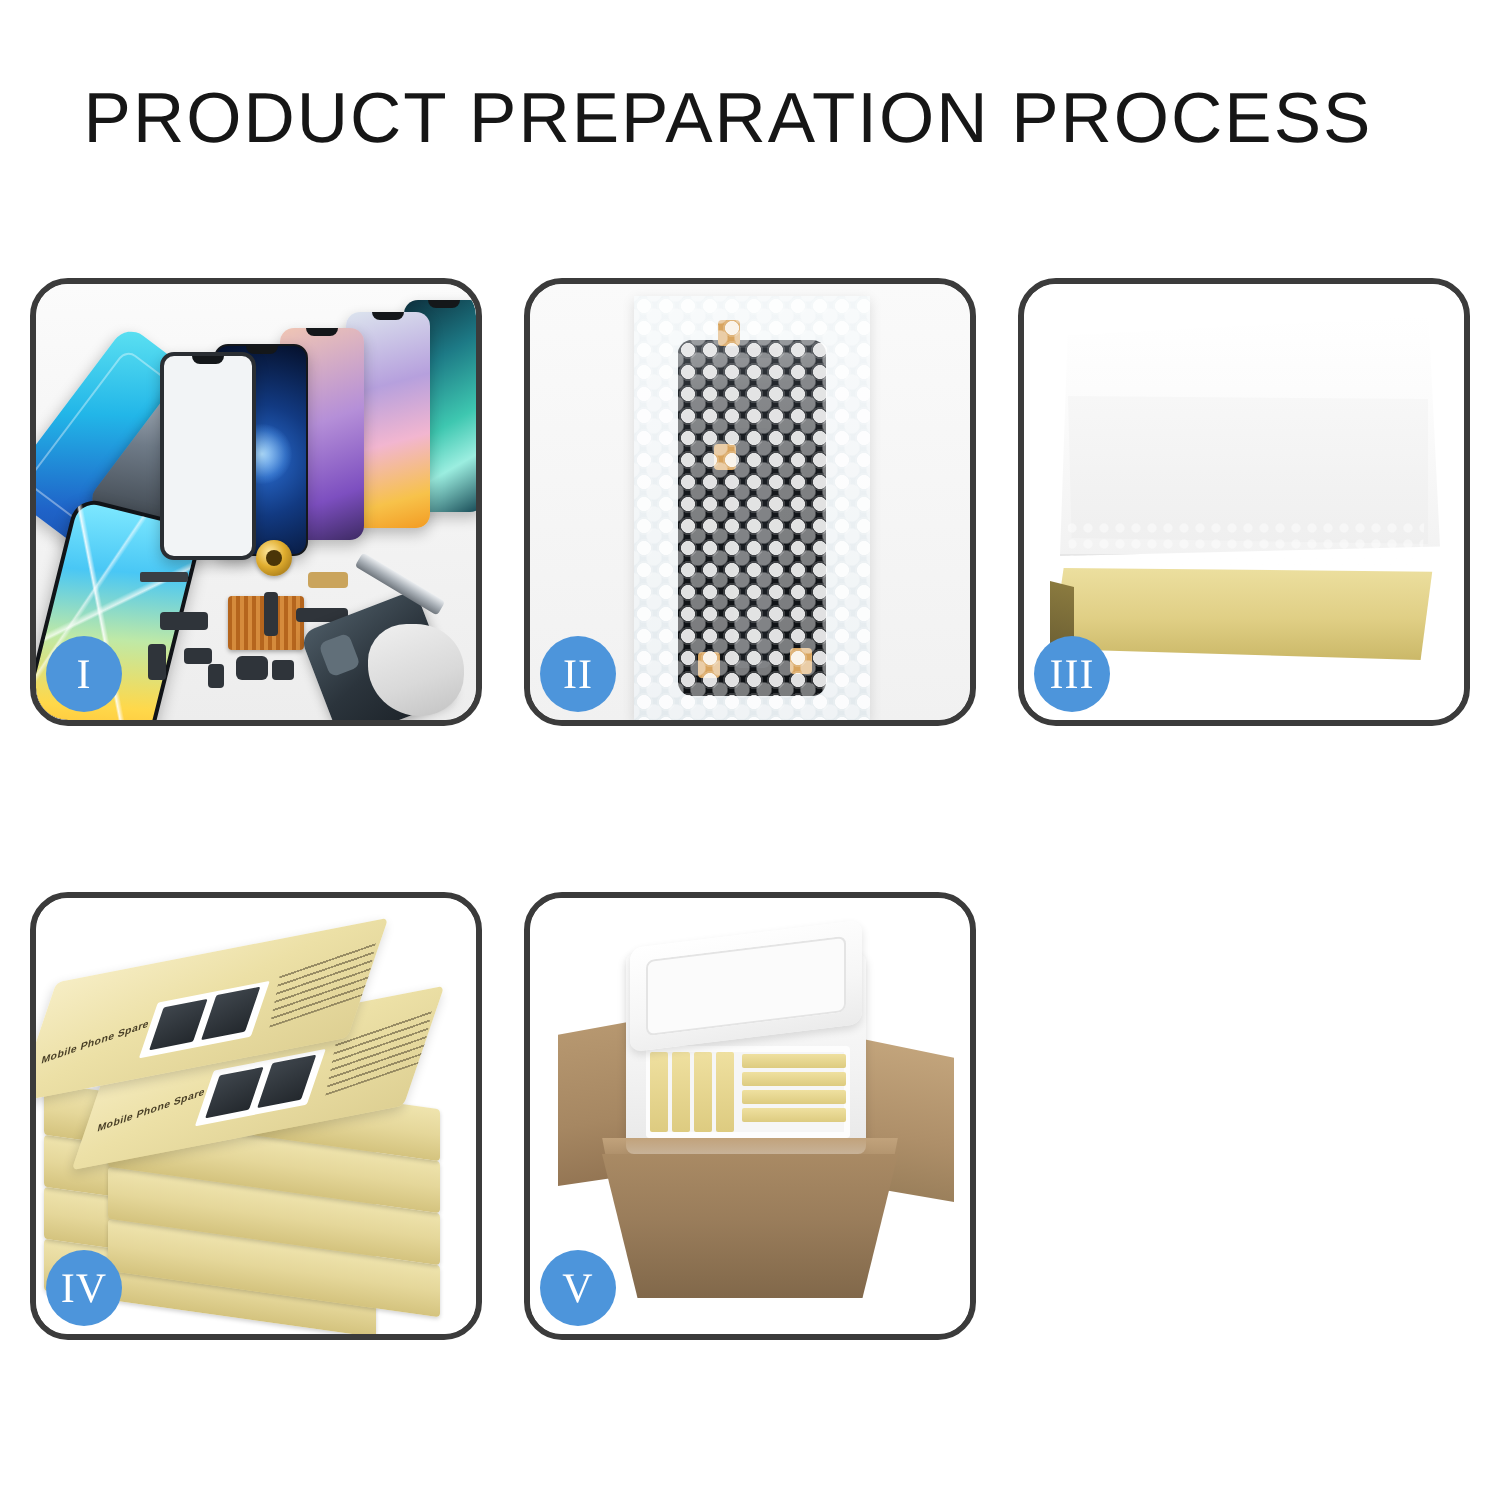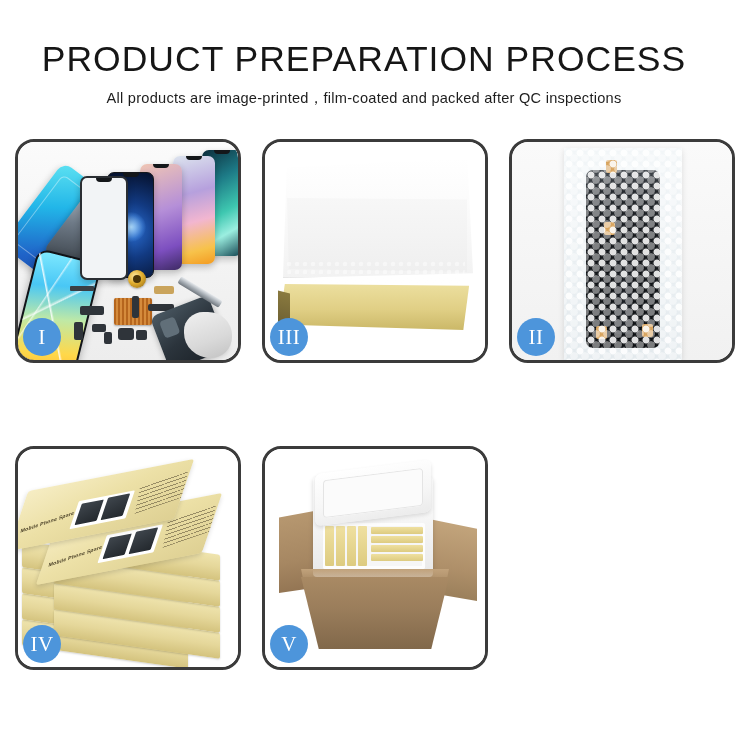--- a/index.html
+++ b/index.html
@@ -341,21 +341,20 @@
     background:linear-gradient(180deg,rgba(90,70,45,.22),rgba(90,70,45,.05));
     clip-path:polygon(26% 0%,100% 30%,96% 44%,18% 14%);
   }
   .p6-tape{position:absolute;background:rgba(120,96,62,.42);border-radius:1px;}
 </style>
 </head>
 <body>
 
 <div class="header">
   <h1 class="title">PRODUCT PREPARATION PROCESS</h1>
-  <p class="subtitle">All products are image-printed，film-coated and packed after QC inspections</p>
 </div>
 
 <div class="grid">
 
   <div class="panel">
     <div class="photo">
       <div class="p1-bg"></div>
       <div class="p1-blue"></div>
       <div class="p1-blue-dark"></div>
       <div class="p1-crack">
@@ -396,46 +395,46 @@
         <div class="backplate"></div>
         <div class="hand"></div>
         <div class="tweezer"></div>
       </div>
     </div>
     <div class="badge">I</div>
   </div>
 
   <div class="panel">
     <div class="photo">
-      <div class="p3-bg"></div>
-      <div class="p3-lid"></div>
-      <div class="p3-lid-in"></div>
-      <div class="p3-foam"></div>
-      <div class="p3-box"></div>
-      <div class="p3-box-l"></div>
-    </div>
-    <div class="badge">III</div>
-  </div>
-
-  <div class="panel">
-    <div class="photo">
       <div class="p2-bg"></div>
       <div class="p2-bag">
         <div class="p2-screen">
           <div class="p2-flex"></div>
         </div>
         <div class="p2-tape" style="left:42px;top:12px;"></div>
         <div class="p2-tape" style="left:40px;top:74px;"></div>
         <div class="p2-tape" style="left:32px;top:178px;"></div>
         <div class="p2-tape" style="left:78px;top:176px;"></div>
         <div class="p2-bubbles"></div>
         <div class="p2-bubbles2"></div>
       </div>
     </div>
     <div class="badge">II</div>
+  </div>
+
+  <div class="panel">
+    <div class="photo">
+      <div class="p3-bg"></div>
+      <div class="p3-lid"></div>
+      <div class="p3-lid-in"></div>
+      <div class="p3-foam"></div>
+      <div class="p3-box"></div>
+      <div class="p3-box-l"></div>
+    </div>
+    <div class="badge">III</div>
   </div>
 
   <div class="panel">
     <div class="photo">
       <div class="p4-bg"></div>
       <div class="stack">
 
         <div class="sbox" style="left:4px;  top:168px;"></div>
         <div class="sbox" style="left:4px;  top:142px;"></div>
         <div class="sbox" style="left:4px;  top:116px;"></div>

